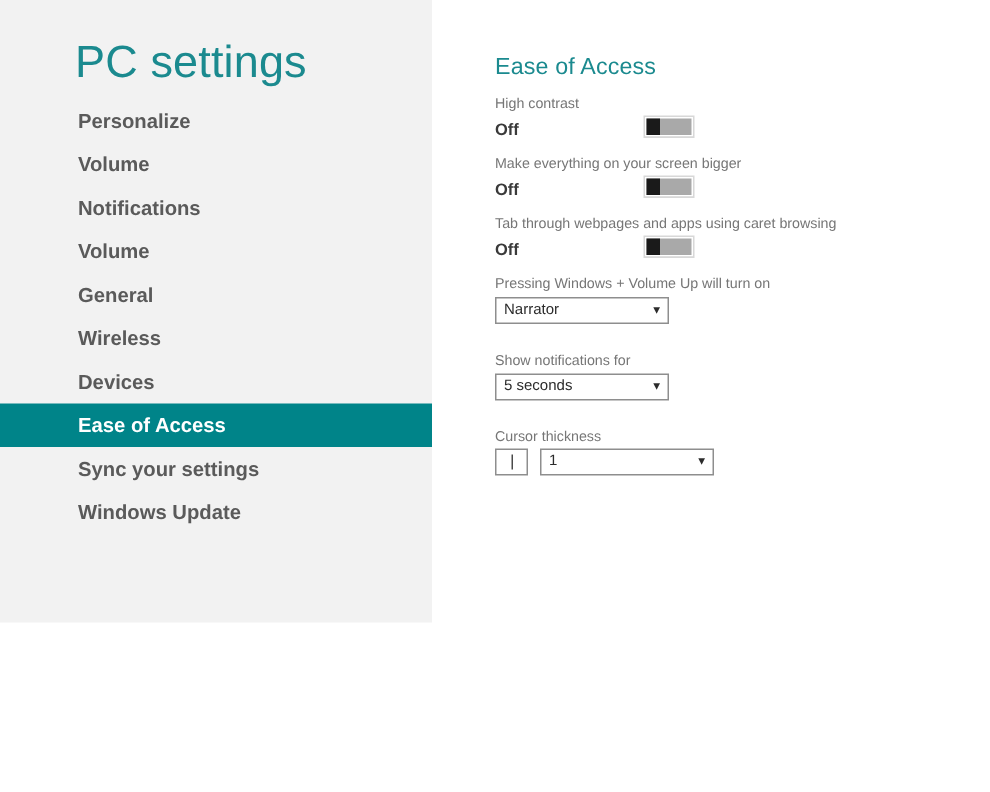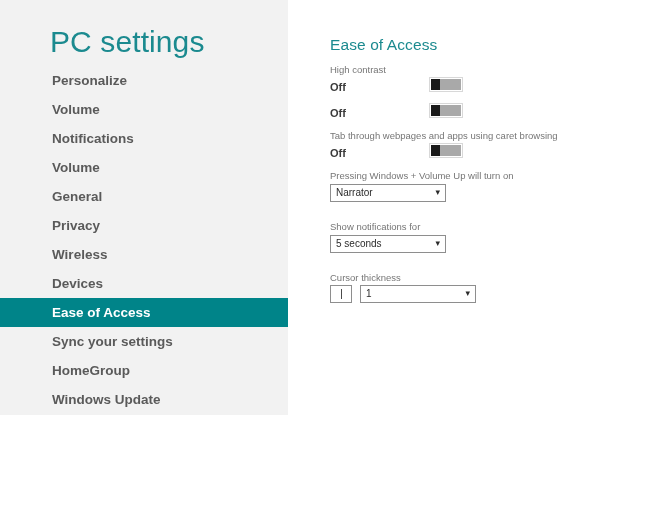--- a/index.html
+++ b/index.html
@@ -234,36 +234,30 @@
       <li class="nav-item">
         <span>Notifications</span>
       </li>
       <li class="nav-item">
         <span>Volume</span>
       </li>
       <li class="nav-item">
         <span>General</span>
       </li>
       <li class="nav-item">
-        <span>Privacy</span>
-      </li>
-      <li class="nav-item">
         <span>Wireless</span>
       </li>
       <li class="nav-item">
         <span>Devices</span>
       </li>
       <li class="nav-item selected">
         <span>Ease of Access</span>
       </li>
       <li class="nav-item">
         <span>Sync your settings</span>
-      </li>
-      <li class="nav-item">
-        <span>HomeGroup</span>
       </li>
       <li class="nav-item">
         <span>Windows Update</span>
       </li>
     </ul>
   </div>
 
   <div id="content">
 
     <div id="content-heading">Ease of Access</div>
@@ -276,20 +270,21 @@
           <span class="toggle-state">Off</span>
           <div class="toggle-switch">
             <div class="toggle-knob"></div>
           </div>
         </div>
       </div>
 
       <div class="spacer-sm"></div>
 
       <div class="setting-group">
+        <div class="setting-label">Make everything on your screen bigger</div>
         <div class="toggle-row">
           <span class="toggle-state">Off</span>
           <div class="toggle-switch">
             <div class="toggle-knob"></div>
           </div>
         </div>
       </div>
 
       <div class="spacer-sm"></div>
 

